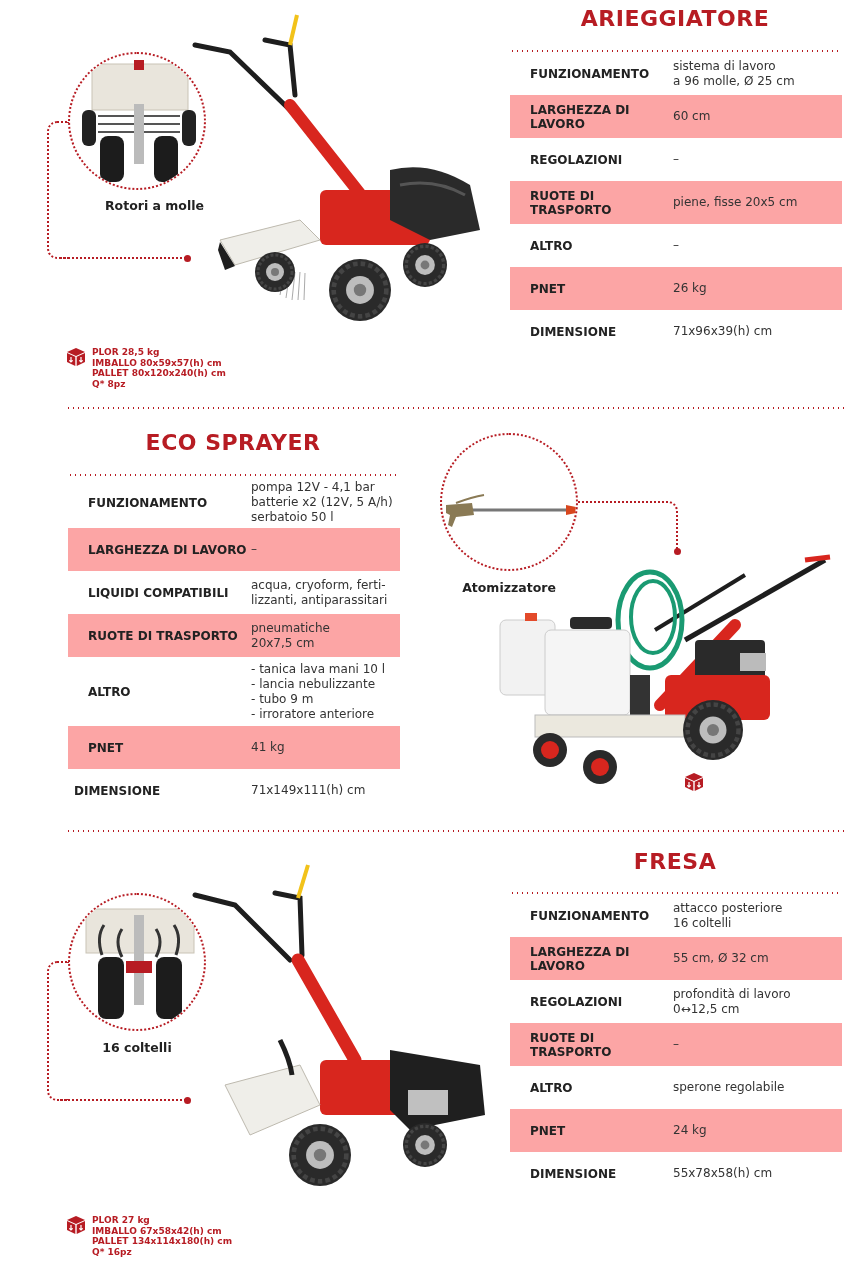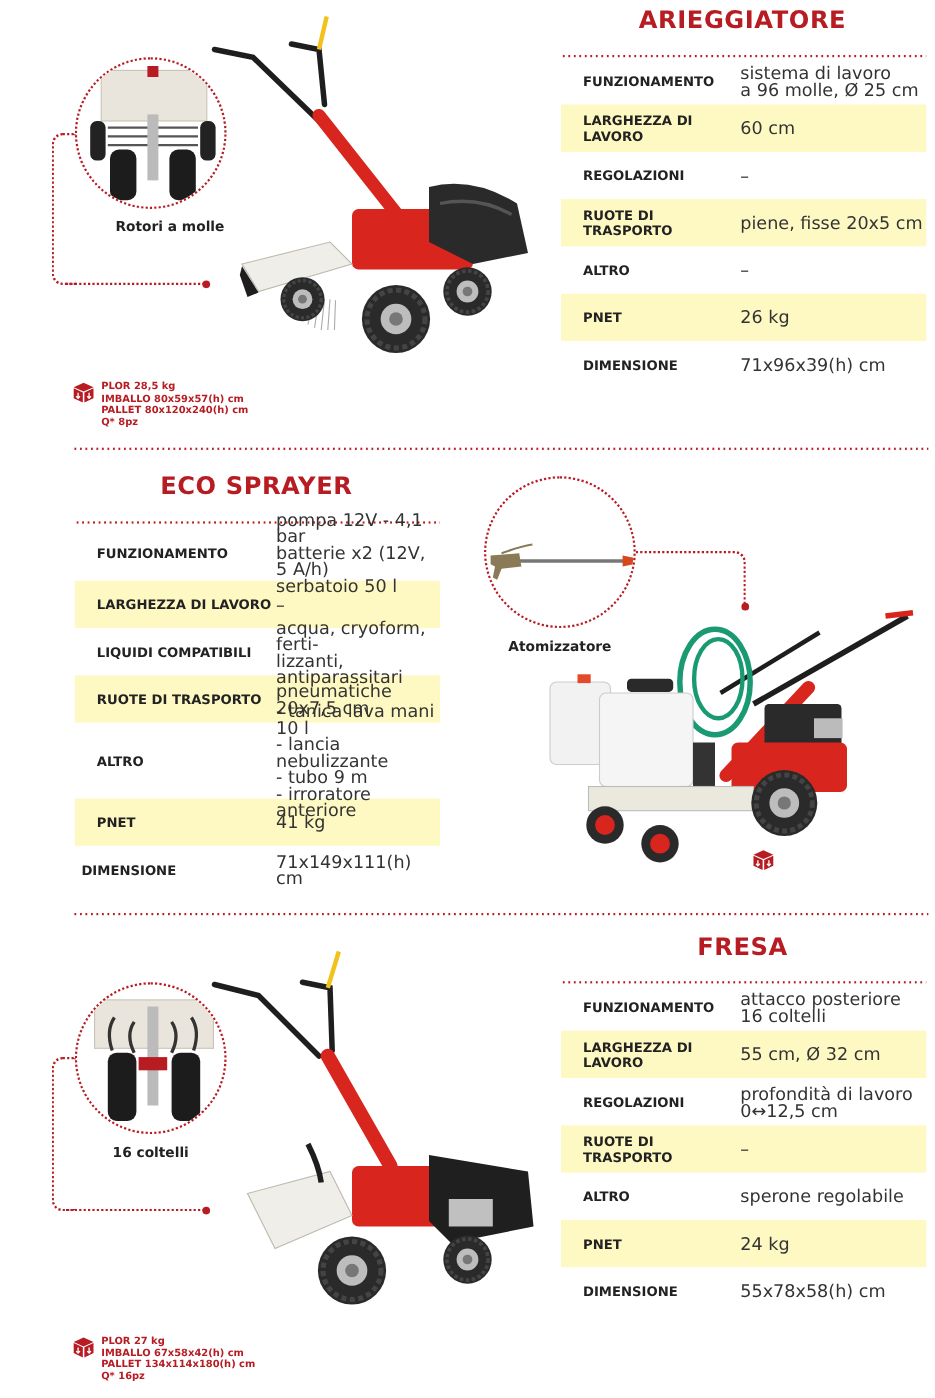--- a/index.html
+++ b/index.html
@@ -23,31 +23,31 @@
       background-size: 5px 2px;
       background-repeat: repeat-x;
     }
 
     .spec-table { position: absolute; }
     .spec-row {
       display: flex;
       align-items: center;
       height: 43px;
     }
-    .spec-row.shaded { background: #fef9c3; }
+    .spec-row.shaded { background: #fca5a5; }
     .spec-label {
       font-family: "DejaVu Sans", sans-serif;
       font-weight: bold;
       font-size: 12px;
       color: #222;
       flex: 0 0 auto;
     }
     .spec-value {
       font-family: "DejaVu Sans", sans-serif;
-      font-size: 16px;
+      font-size: 12px;
       color: #333;
       line-height: 15px;
       white-space: pre-line;
     }
 
     .circle {
       position: absolute;
       border-radius: 50%;
       border: 2px dotted #b71c23;
       overflow: hidden;

